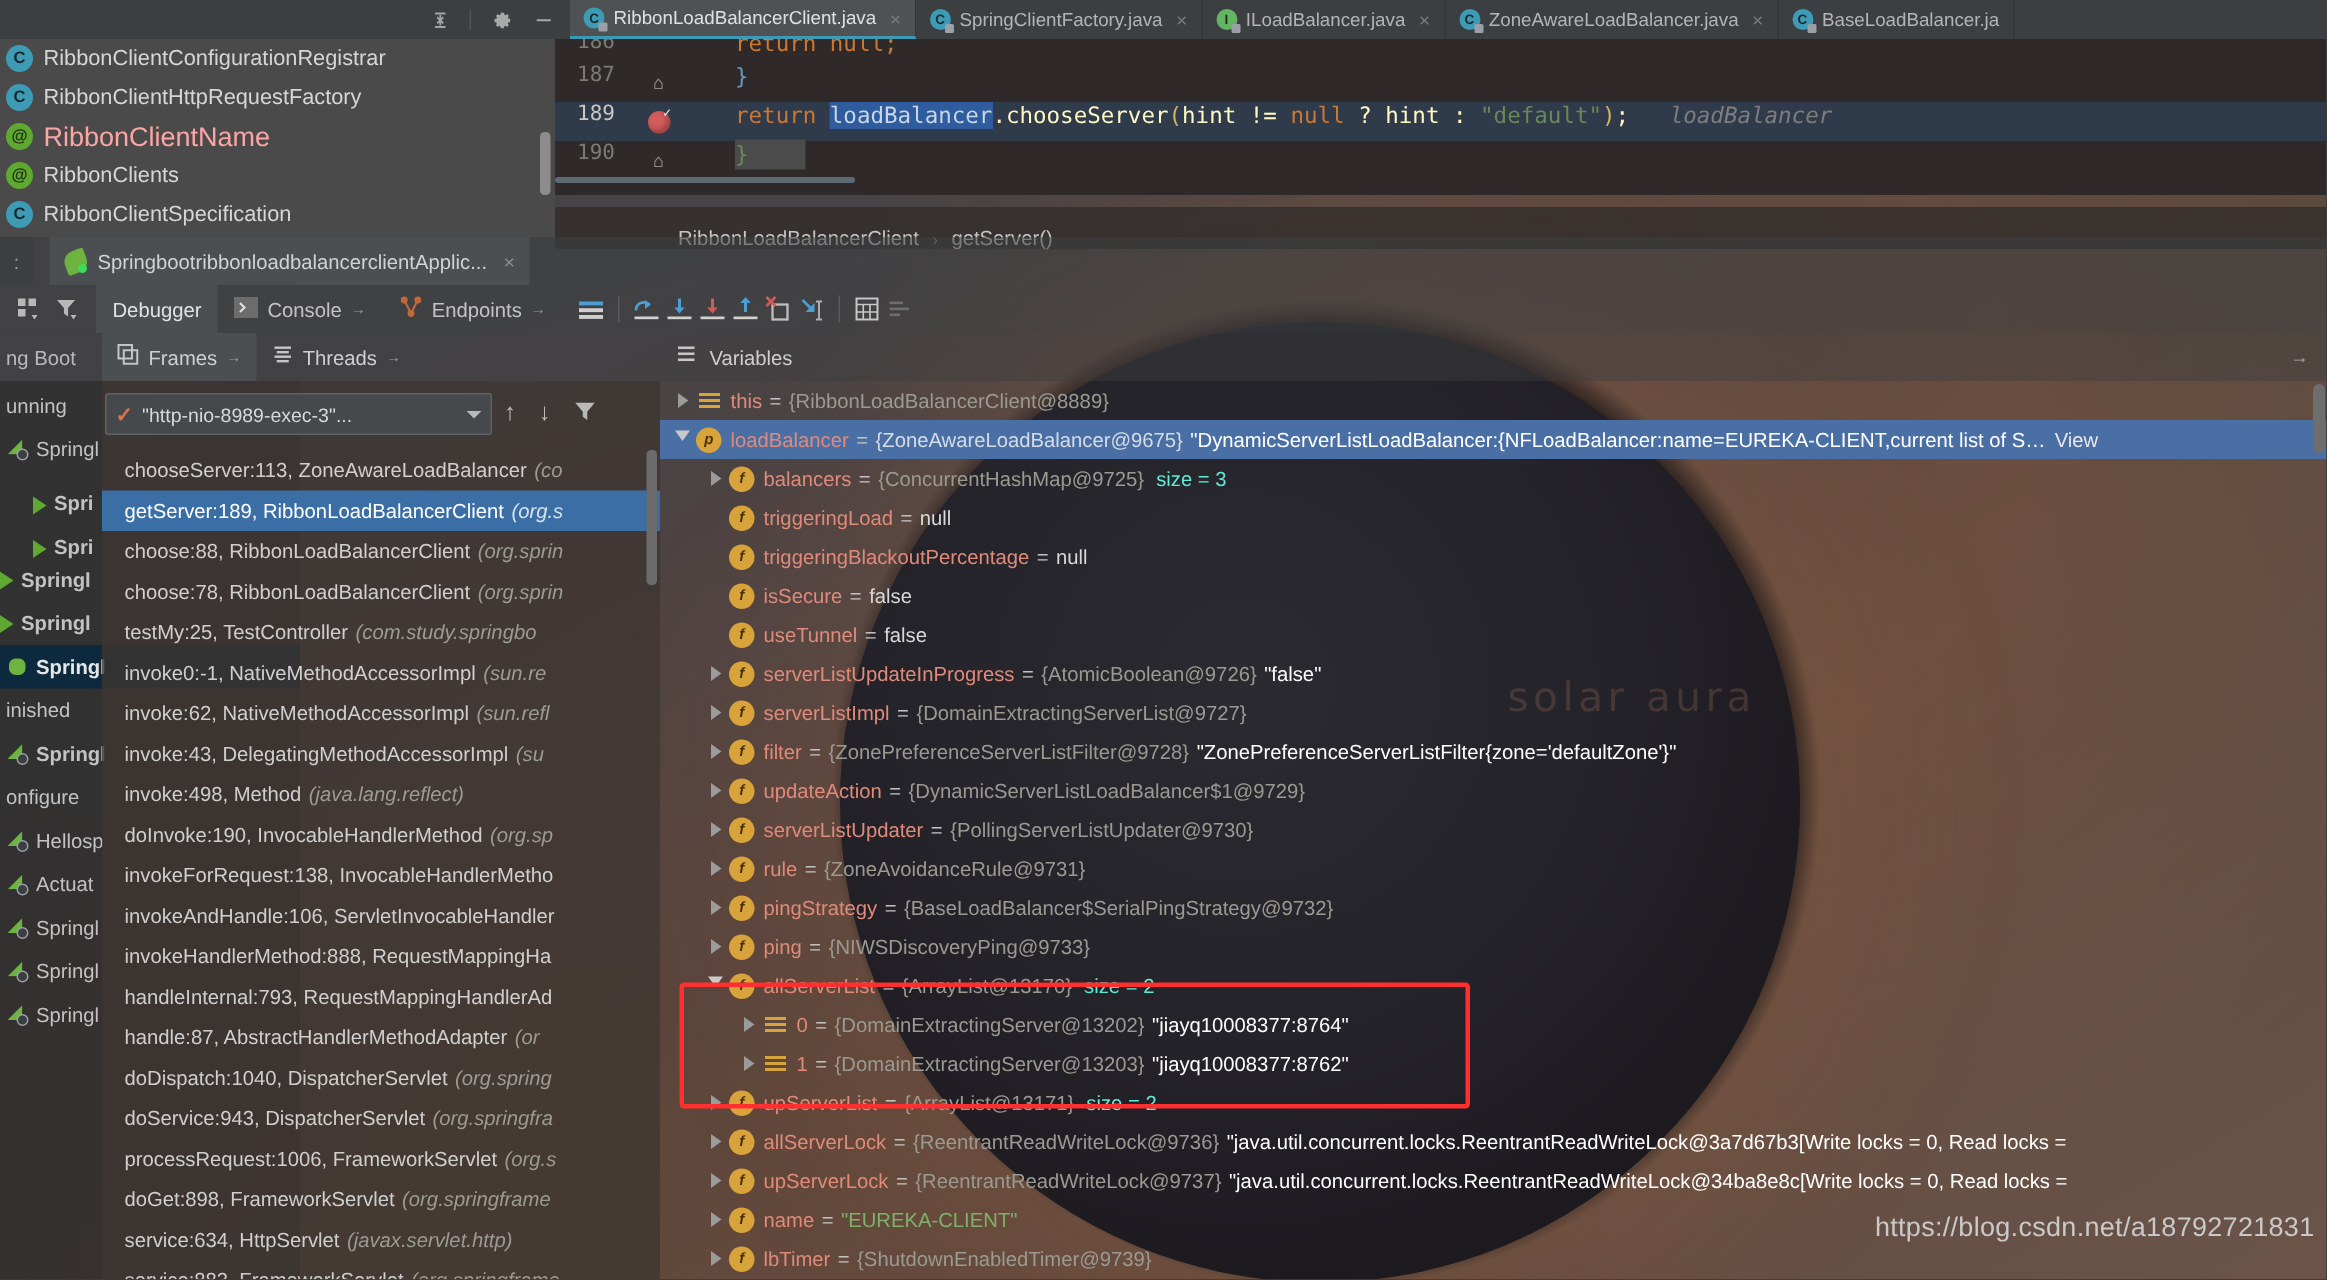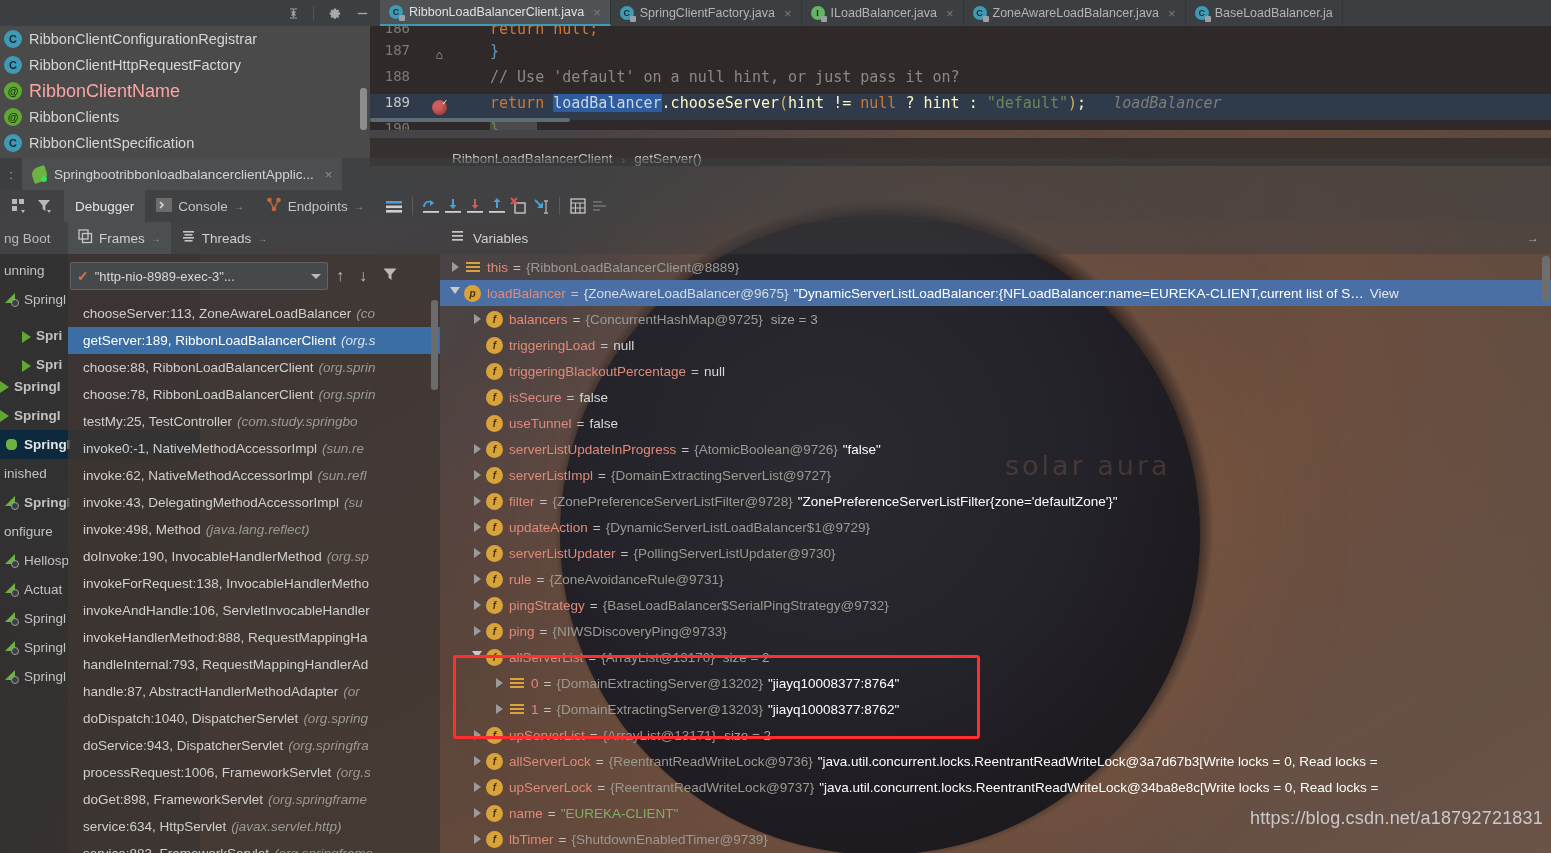--- a/index.html
+++ b/index.html
@@ -103,21 +103,21 @@
                 background: rgba(52,46,44,0.85); display: flex; align-items: flex-end;
                 padding-left: 82px; font-size: 13.5px; color: #c7c7c7; gap: 9px; }
   .crumb-sep { color: #8a8a8a; font-size: 11px; }
 
   
   .runtab-strip { position: absolute; left: 0; top: 158px; width: 1551px; height: 32px;
                   background: rgba(60,63,65,0.55); display: flex; align-items: flex-end; }
   .runtab-prefix { width: 22px; height: 32px; display:flex; align-items:center; justify-content:center;
                    color:#a0a0a0; font-size: 13px; background: #3c3f41;}
   .runtab { display: flex; align-items: center; gap: 7px; height: 32px; padding: 0 10px;
-            background: #4b4f51; color: #d2d2d2; font-size: 13.5px; white-space: nowrap; }
+            background: #4b4f51; color: #d2d2d2; font-size: 13.5px; white-space: nowrap; margin-left: 11px; }
   .spring-leaf { width: 15px; height: 15px; position: relative; flex: 0 0 15px; }
   .spring-leaf .leaf { position:absolute; inset:0; border-radius: 50% 10% 50% 10%;
                        background: #6db33f; transform: rotate(-20deg); }
   .spring-leaf .dot { position:absolute; right:0; bottom:0; width:6px;height:6px;border-radius:50%;
                       background:#3ddc5a; }
   .runtab .x { color: #8f8f8f; font-size: 13px; margin-left: 4px; }
 
   
   .dbg-bar { position: absolute; left: 0; top: 190px; width: 1551px; height: 32px;
              background: rgba(60,63,65,0.55); display: flex; align-items: center; }
@@ -206,21 +206,21 @@
   .vico.p { background: #d8a33a; }
   .vico.list { background: transparent; border-radius: 0; display:flex; flex-direction:column;
                justify-content:center; gap:2px; }
   .vico.list i { display:block; width: 14px; height: 2px; background: #d8a33a; }
   .vname { color: #e08a7a; }
   .vname.this { color: #e08a7a; }
   .veq { color: #c2c2c2; margin: 0 5px; }
   .vtype { color: #9a9a92; }
   .vstr { color: #ffffff; }
   .vkw { color: #d8d8d8; }
-  .vsize { color: #a3a3a3; margin-left: 8px; }
+  .vsize { color: #5eead4; margin-left: 8px; }
   .vgreen { color: #7fb069; }
   .vidx { color: #e08a7a; }
   .vrow-ind1 { padding-left: 28px; }
   .vrow-ind2 { padding-left: 50px; }
   .view-link { color: #e8e8e8; margin-left: 6px; }
 
   .redbox { position: absolute; left: 453px; top: 655px; width: 527px; height: 84px;
             border: 3px solid #ff2f2f; border-radius: 3px; pointer-events: none; z-index: 25; }
 
   .watermark { position: absolute; right: 8px; bottom: 24px; font-size: 18px;
@@ -291,25 +291,20 @@
       <span class="gutter-mark"></span>
       <span class="code-txt c-kw">return null;</span>
     </div>
     <div class="code-row">
       <span class="ln">187</span>
       <span class="gutter-mark">
           <span class="fold">⌂</span>
         </span>
       <span class="code-txt"><span class="c-br" style="color:#6897bb">}</span></span>
     </div>
-    <div class="code-row">
-      <span class="ln">188</span>
-      <span class="gutter-mark"></span>
-      <span class="code-txt c-cmt">// Use 'default' on a null hint, or just pass it on?</span>
-    </div>
     <div class="code-row row-189">
       <span class="ln cur">189</span>
       <span class="gutter-mark">
           <span class="bp"></span>
         </span>
       <span class="code-txt"><span class="c-kw">return</span> <span class="c-sel">loadBalancer</span><span class="c-plain">.chooseServer</span><span class="c-yel">(</span><span class="c-plain">hint </span><span class="c-plain">!= </span><span class="c-kw">null</span><span class="c-plain"> ? hint : </span><span class="c-str">"default"</span><span class="c-yel">)</span><span class="c-plain">;</span>   <span class="c-hint">loadBalancer</span></span>
     </div>
     <div class="code-row">
       <span class="ln">190</span>
       <span class="gutter-mark">

